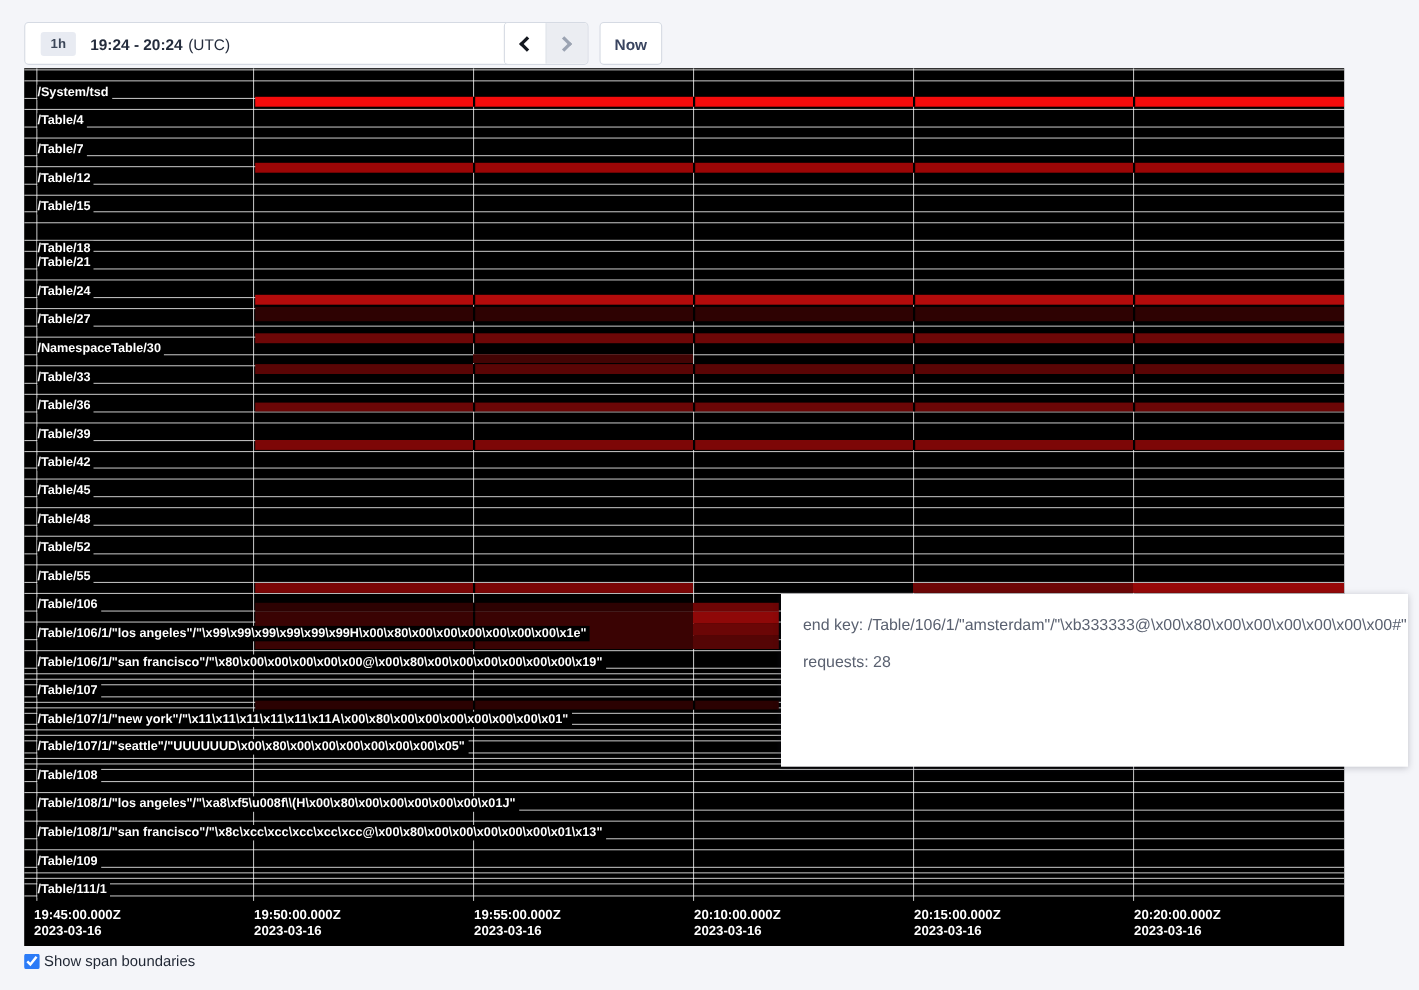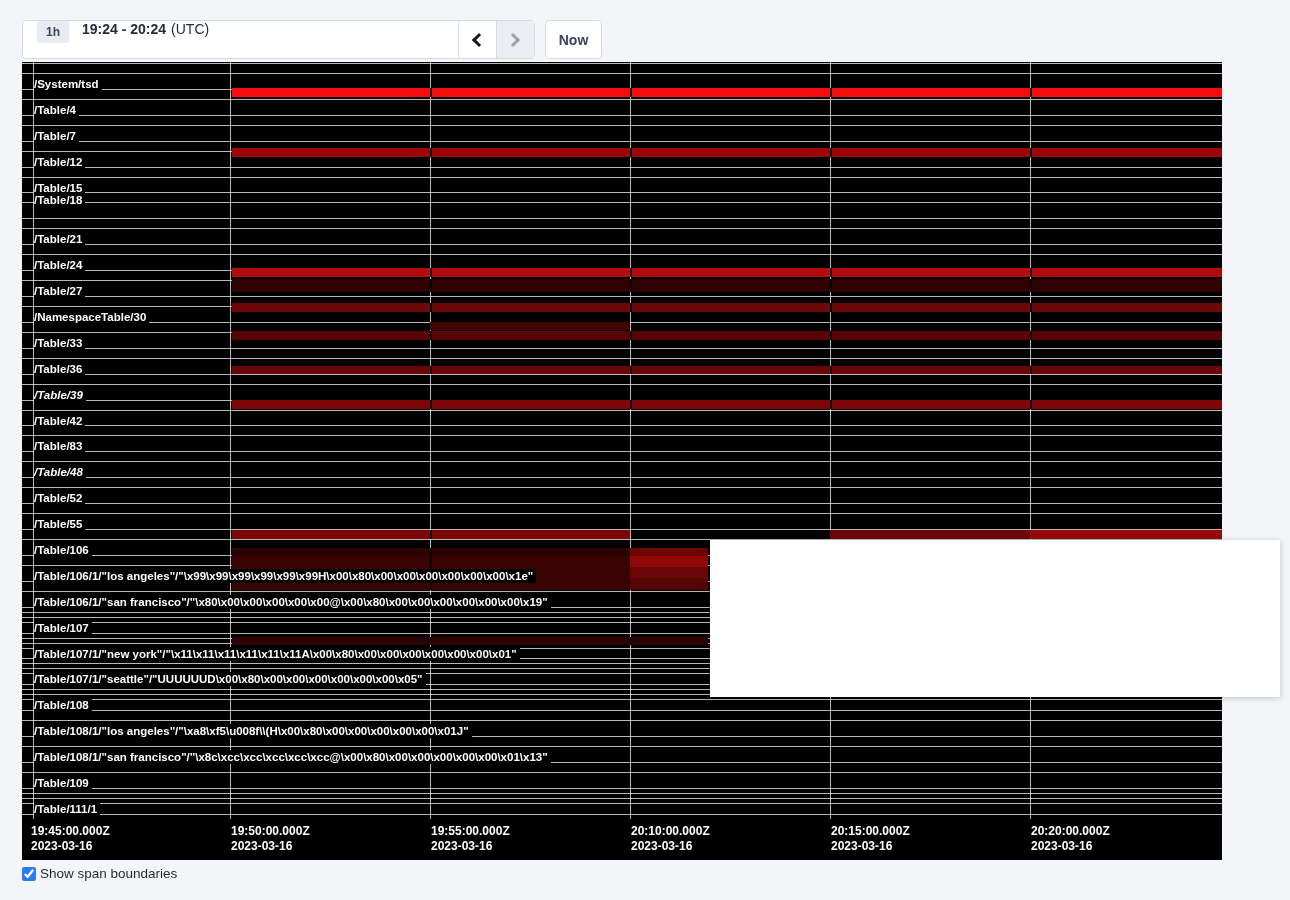--- a/index.html
+++ b/index.html
@@ -7,21 +7,21 @@
   body {
     position: relative;
     background: #f4f5f9;
     font-family: "Liberation Sans", sans-serif;
     overflow: hidden;
   }
   
   .time-select {
     position:absolute; left:22px; top:20px; width:498px; height:39px;
     background:#fff; border:1px solid #d5dae3; border-radius:4px;
-    display:flex; align-items:flex-start; padding:0 16px 0 14px; cursor:pointer;
+    display:flex; align-items:center; padding:0 16px 0 14px; cursor:pointer;
   }
   .preset-badge {
     background:#e8ebf2; color:#3c4658; font-size:12px; font-weight:700;
     padding:4px 9px; border-radius:3px; margin-right:13px;
   }
   .range-text { font-size:14px; font-weight:700; color:#242c3c; }
   .tz-text { font-size:14px; font-weight:400; color:#242c3c; margin-left:5px; }
   .chev-down {
     margin-left:auto; width:9px; height:9px;
     border-right:2px solid #6f7891; border-bottom:2px solid #6f7891;
@@ -227,31 +227,31 @@
     <div class="band" style="left: 608px; top: 505px; width: 78px; height: 11px; background: rgb(107, 6, 6);"></div>
     <div class="band" style="left: 608px; top: 516px; width: 78px; height: 12px; background: rgb(85, 5, 5);"></div>
     <div class="band" style="left: 210px; top: 575px; width: 476px; height: 8px; background: rgb(43, 2, 2);"></div>
     <div class="band-sep" style="left: 408px; top: 575px; width: 2px; height: 8px;"></div>
     <div class="band-sep" style="left: 608px; top: 575px; width: 2px; height: 8px;"></div>
     <div class="row-label" style="left: 12px; top: 15px;">/System/tsd</div>
     <div class="row-label" style="left: 12px; top: 40.89px; text-align: center;">/Table/4</div>
     <div class="row-label" style="left: 12px; top: 66.78px;">/Table/7</div>
     <div class="row-label" style="left: 12px; top: 92.67px;">/Table/12</div>
     <div class="row-label" style="left: 12px; top: 118.56px;">/Table/15</div>
-    <div class="row-label" style="left: 12px; top: 131px;">/Table/18</div>
+    <div class="row-label" style="left: 12px; top: 157px;">/Table/18</div>
     <div class="row-label" style="left: 12px; top: 170.34px;">/Table/21</div>
     <div class="row-label" style="left: 12px; top: 196.23px;">/Table/24</div>
     <div class="row-label" style="left: 12px; top: 222.12px;">/Table/27</div>
     <div class="row-label" style="left: 12px; top: 248.01px;">/NamespaceTable/30</div>
     <div class="row-label" style="left: 12px; top: 273.9px;">/Table/33</div>
     <div class="row-label" style="left: 12px; top: 299.79px;">/Table/36</div>
-    <div class="row-label" style="left: 12px; top: 325.68px; font-style: italic;">/Table/39</div>
+    <div class="row-label" style="left: 12px; top: 325.68px;">/Table/39</div>
     <div class="row-label" style="left: 12px; top: 351.57px;">/Table/42</div>
-    <div class="row-label" style="left: 12px; top: 377.46px;">/Table/83</div>
-    <div class="row-label" style="left: 12px; top: 403.35px; font-style: italic;">/Table/48</div>
+    <div class="row-label" style="left: 12px; top: 377.46px;">/Table/45</div>
+    <div class="row-label" style="left: 12px; top: 403.35px;">/Table/48</div>
     <div class="row-label" style="left: 12px; top: 429.24px;">/Table/52</div>
     <div class="row-label" style="left: 12px; top: 455.13px;">/Table/55</div>
     <div class="row-label" style="left: 12px; top: 481.02px;">/Table/106</div>
     <div class="row-label" style="left: 12px; top: 506.91px;">/Table/106/1/"los angeles"/"\x99\x99\x99\x99\x99\x99H\x00\x80\x00\x00\x00\x00\x00\x00\x1e"</div>
     <div class="row-label" style="left: 12px; top: 532.8px;">/Table/106/1/"san francisco"/"\x80\x00\x00\x00\x00\x00@\x00\x80\x00\x00\x00\x00\x00\x00\x19"</div>
     <div class="row-label" style="left: 12px; top: 558.69px;">/Table/107</div>
     <div class="row-label" style="left: 12px; top: 584.58px;">/Table/107/1/"new york"/"\x11\x11\x11\x11\x11\x11A\x00\x80\x00\x00\x00\x00\x00\x00\x01"</div>
     <div class="row-label" style="left: 12px; top: 610.47px;">/Table/107/1/"seattle"/"UUUUUUD\x00\x80\x00\x00\x00\x00\x00\x00\x05"</div>
     <div class="row-label" style="left: 12px; top: 636.36px;">/Table/108</div>
     <div class="row-label" style="left: 12px; top: 662.25px;">/Table/108/1/"los angeles"/"\xa8\xf5\u008f\\(H\x00\x80\x00\x00\x00\x00\x00\x01J"</div>
@@ -260,18 +260,20 @@
     <div class="row-label" style="left: 12px; top: 739.92px;">/Table/111/1</div>
     <div class="tick" style="left: 9px; top: 762px;">19:45:00.000Z<div>2023-03-16</div></div>
     <div class="tick" style="left: 209px; top: 762px;">19:50:00.000Z<div>2023-03-16</div></div>
     <div class="tick" style="left: 409px; top: 762px;">19:55:00.000Z<div>2023-03-16</div></div>
     <div class="tick" style="left: 609px; top: 762px;">20:10:00.000Z<div>2023-03-16</div></div>
     <div class="tick" style="left: 809px; top: 762px;">20:15:00.000Z<div>2023-03-16</div></div>
     <div class="tick" style="left: 1009px; top: 762px;">20:20:00.000Z<div>2023-03-16</div></div>
   </div>
 
 <div id="tooltip">
+  <p>end key: /Table/106/1/"amsterdam"/"\xb333333@\x00\x80\x00\x00\x00\x00\x00\x00#"</p>
+  <p>requests: 28</p>
 </div>
 
 <div class="footer-row">
   <input type="checkbox" checked="" style="">
   <span class="footer-label">Show span boundaries</span>
 </div>
 
 </body></html>

